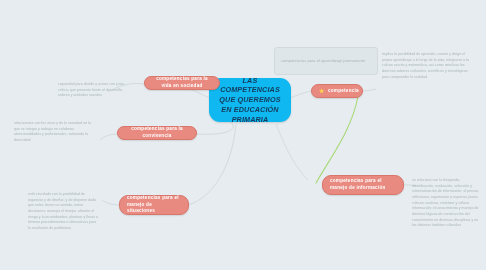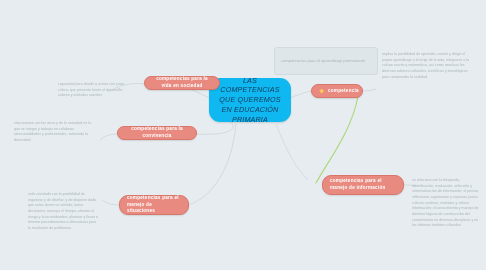--- a/index.html
+++ b/index.html
@@ -35,21 +35,21 @@
     align-items: center;
     justify-content: center;
     text-align: center;
   }
   
   .central {
     background: #0fb8f0;
     color: #143a5c;
     border-radius: 11px;
     font-style: italic;
-    font-weight: normal;
+    font-weight: bold;
     font-size: 7.2px;
     line-height: 1.35;
     letter-spacing: 0.15px;
     padding: 5px 6px;
     box-shadow: 0 1px 2px rgba(0,0,0,0.13);
   }
   
   .branch {
     background: #e88a80;
     border: 1px solid #d9766c;

